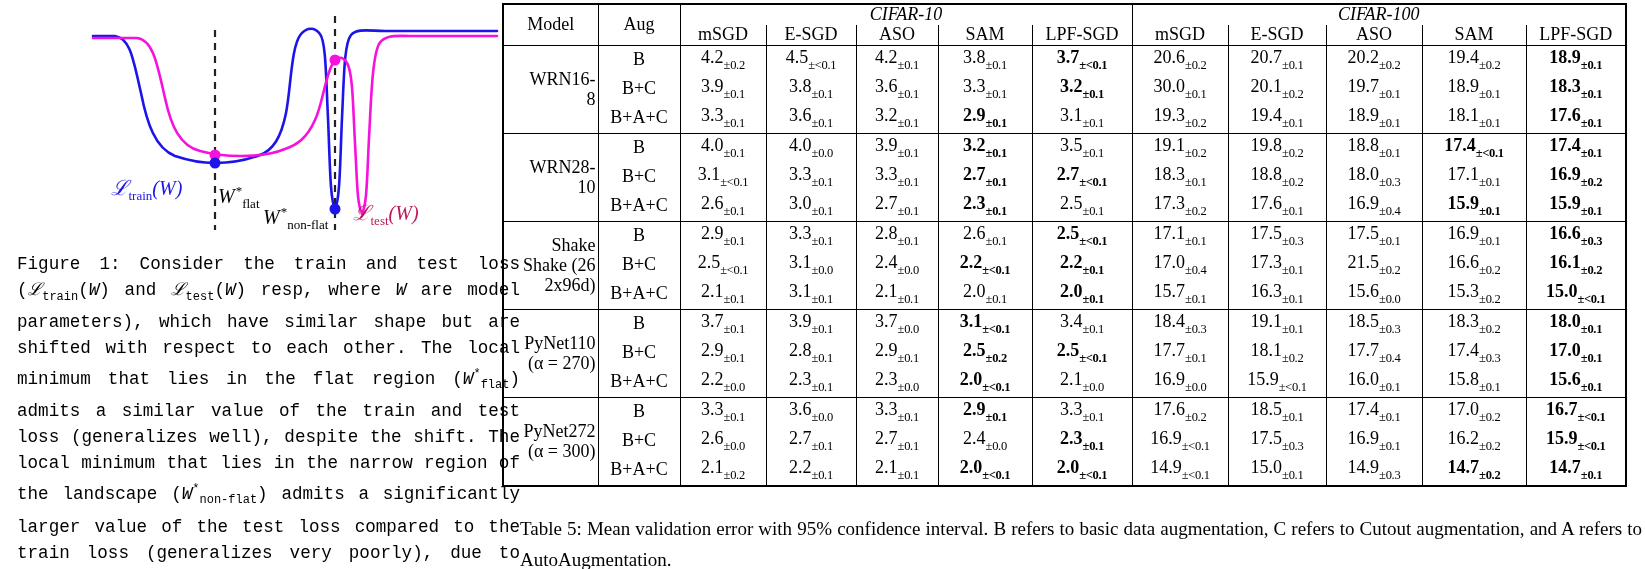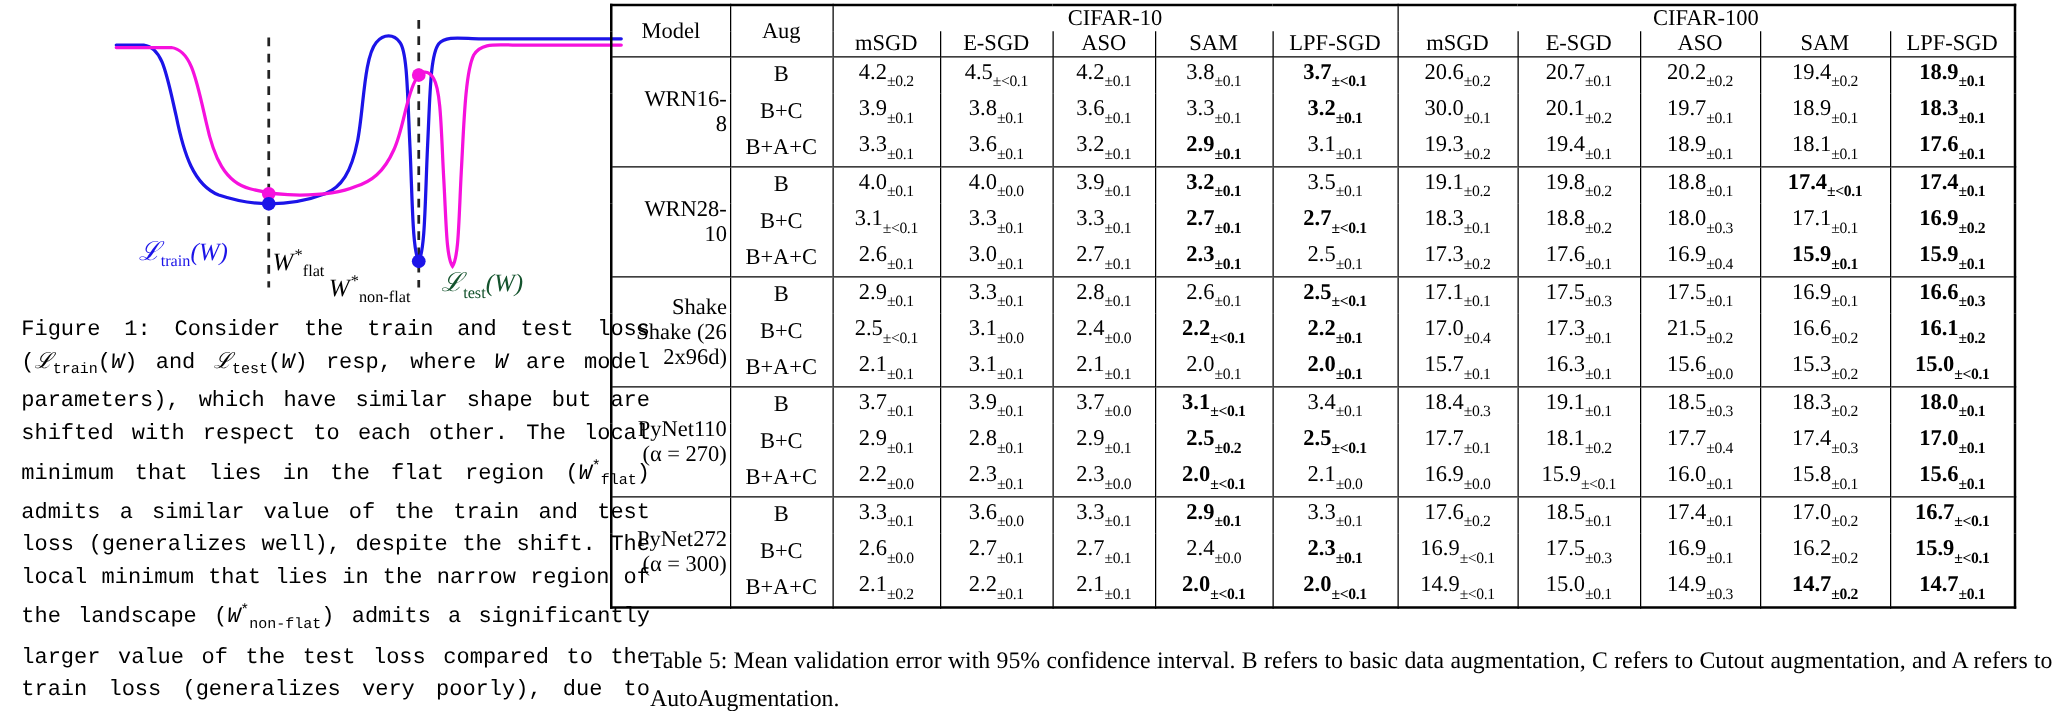--- a/index.html
+++ b/index.html
@@ -3,45 +3,45 @@
 <meta charset="utf-8">
 <style>
   html,body{margin:0;padding:0;}
   body{
     width:1645px;height:569px;position:relative;background:#ffffff;color:#000;
     font-family:"Liberation Serif",serif;overflow:hidden;
   }
   
   .fig-area{position:absolute;left:85px;top:8px;width:420px;height:228px;}
   .fig-area svg{position:absolute;left:0;top:0;}
-  .fig-label{position:absolute;font-size:20px;white-space:nowrap;line-height:1;margin-top:13px;}
+  .fig-label{position:absolute;font-size:20px;white-space:nowrap;line-height:1;}
   .fig-label .cal{font-style:italic;font-size:21px;}
   .fig-label sub{font-size:13px;}
   .fig-label sup{font-size:13px;margin-left:1px;}
   .fig-label .it{font-style:italic;}
   
   .fig-caption{
     position:absolute;left:17px;top:233px;width:503px;
     font-size:17.6px;line-height:26px;text-align:justify;font-family:Liberation Mono, monospace;
   }
   .fig-caption .cal{font-style:italic;}
   .fig-caption .it{font-style:italic;}
   .fig-caption sub{font-size:12px;}
   .fig-caption sup{font-size:12px;}
   
-  .table-wrap{position:absolute;left:488px;top:3px;}
+  .table-wrap{position:absolute;left:502px;top:3px;}
   table{border-collapse:collapse;border:2px solid #000;table-layout:fixed;}
   th,td{
     border-left:1.4px solid #000;border-right:1.4px solid #000;
     text-align:center;padding:0 2px;font-weight:normal;
     font-size:18px;line-height:1.1;white-space:nowrap;overflow:hidden;
   }
   thead th{border-bottom:1.4px solid #000;}
   thead tr.dsrow th{border-bottom:none;}
-  thead th.dsg{border-bottom:1.4px solid #000;}
+  thead th.dsg{border-bottom:1.4px solid #000;font-style:italic;}
   tbody td{height:29px;}
   tbody tr.group-start td{border-top:1.4px solid #000;}
   td.model-cell{
     text-align:right;white-space:normal;line-height:1.12;
     padding-left:2px;vertical-align:middle;overflow:visible;
   }
   td.val sub{font-size:12.5px;position:relative;bottom:-1px;letter-spacing:-0.3px;}
   td.val.bold{font-weight:bold;margin-left:12px;}
   td.val.bold sub{font-weight:bold;}
   
@@ -72,21 +72,21 @@
   </svg>
   <div class="fig-label" style="left: 26px; top: 170px; color: rgb(28, 20, 232);">
     <span class="cal">ℒ</span><sub>train</sub><span class="it">(W)</span>
   </div>
   <div class="fig-label" style="left:133px;top:176px;">
     <span class="it">W</span><sup>*</sup><sub>flat</sub>
   </div>
   <div class="fig-label" style="left:178px;top:197px;text-align:right;">
     <span class="it">W</span><sup>*</sup><sub>non-flat</sub>
   </div>
-  <div class="fig-label" style="left: 268px; top: 195px; color: #14532d;">
+  <div class="fig-label" style="left: 268px; top: 195px; color: #be185d;">
     <span class="cal">ℒ</span><sub>test</sub><span class="it">(W)</span>
   </div>
 </div>
 
 <p class="fig-caption"><span>Figure 1: Consider the train and test loss (</span><span class="cal">ℒ</span><sub>train</sub><span>(</span><span class="it">W</span><span>)</span><span> and </span><span class="cal">ℒ</span><sub>test</sub><span>(</span><span class="it">W</span><span>)</span><span> resp, where </span><span class="it">W</span><span> are model parameters), which have similar shape but are shifted with respect to each other. The local minimum that lies in the flat region (</span><span class="it">W</span><sup>*</sup><sub>flat</sub><span>) admits a similar value of the train and test loss (generalizes well), despite the shift. The local minimum that lies in the narrow region of the landscape (</span><span class="it">W</span><sup>*</sup><sub>non-flat</sub><span>) admits a significantly larger value of the test loss compared to the train loss (generalizes very poorly), due to the shift between them.</span></p>
 
 <div class="table-wrap">
   <table>
     <colgroup>
       <col style="width:95px">

